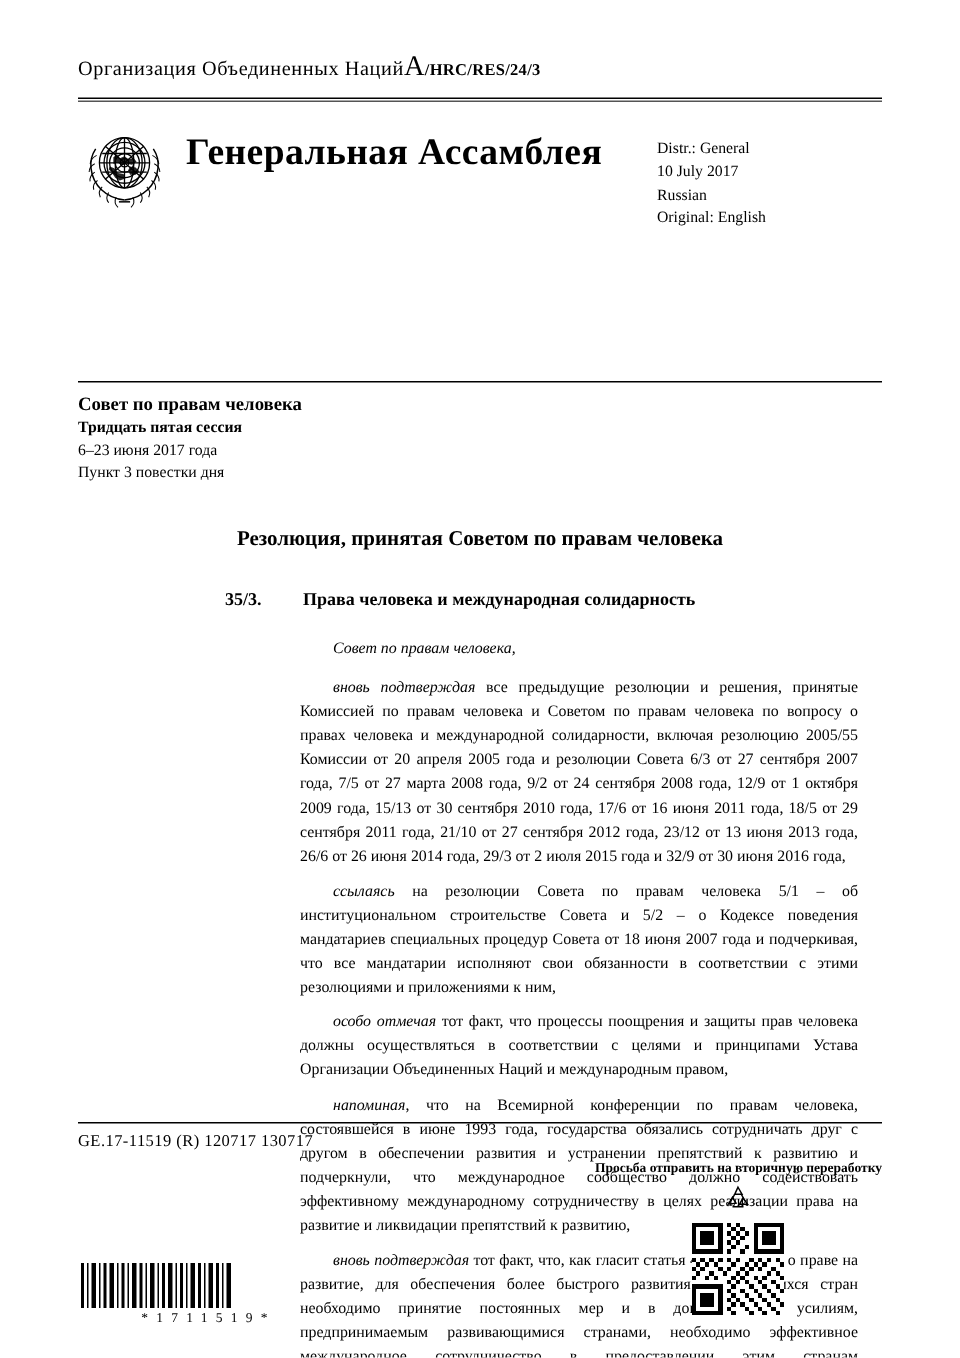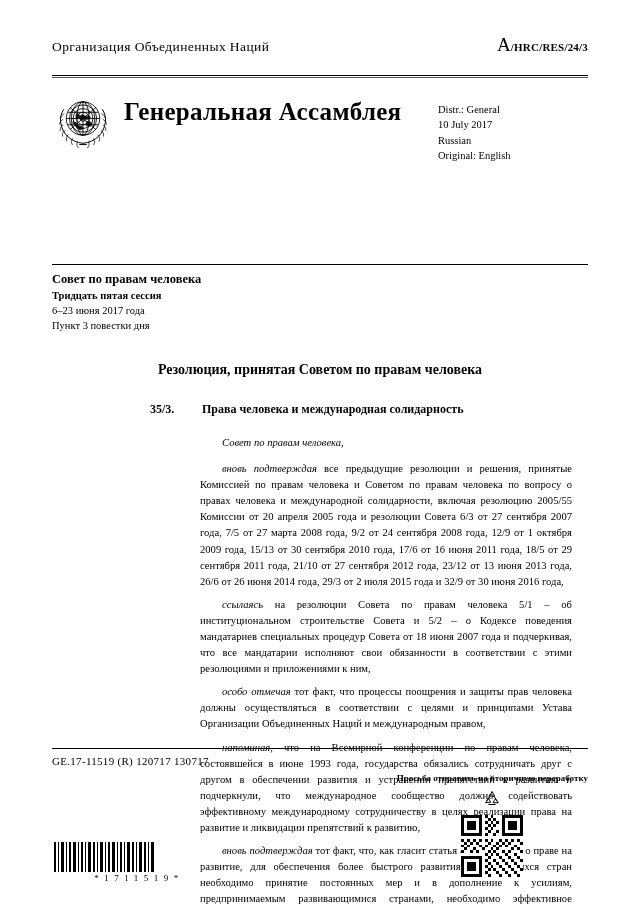--- a/index.html
+++ b/index.html
@@ -25,22 +25,21 @@
   }
 
   
   .masthead {
     position: relative;
     padding-top: 34px;
   }
   .org-row {
     display: flex;
     align-items: baseline;
-    justify-content: space-between;
-    padding-bottom: 18px;
+    padding-bottom: 8px;
   }
   .org-name {
     font-size: 13.5px;
     letter-spacing: 0.4px;
     white-space: nowrap;
   }
   .doc-symbol {
     font-size: 11px;
     font-weight: bold;
     letter-spacing: 0.2px;

